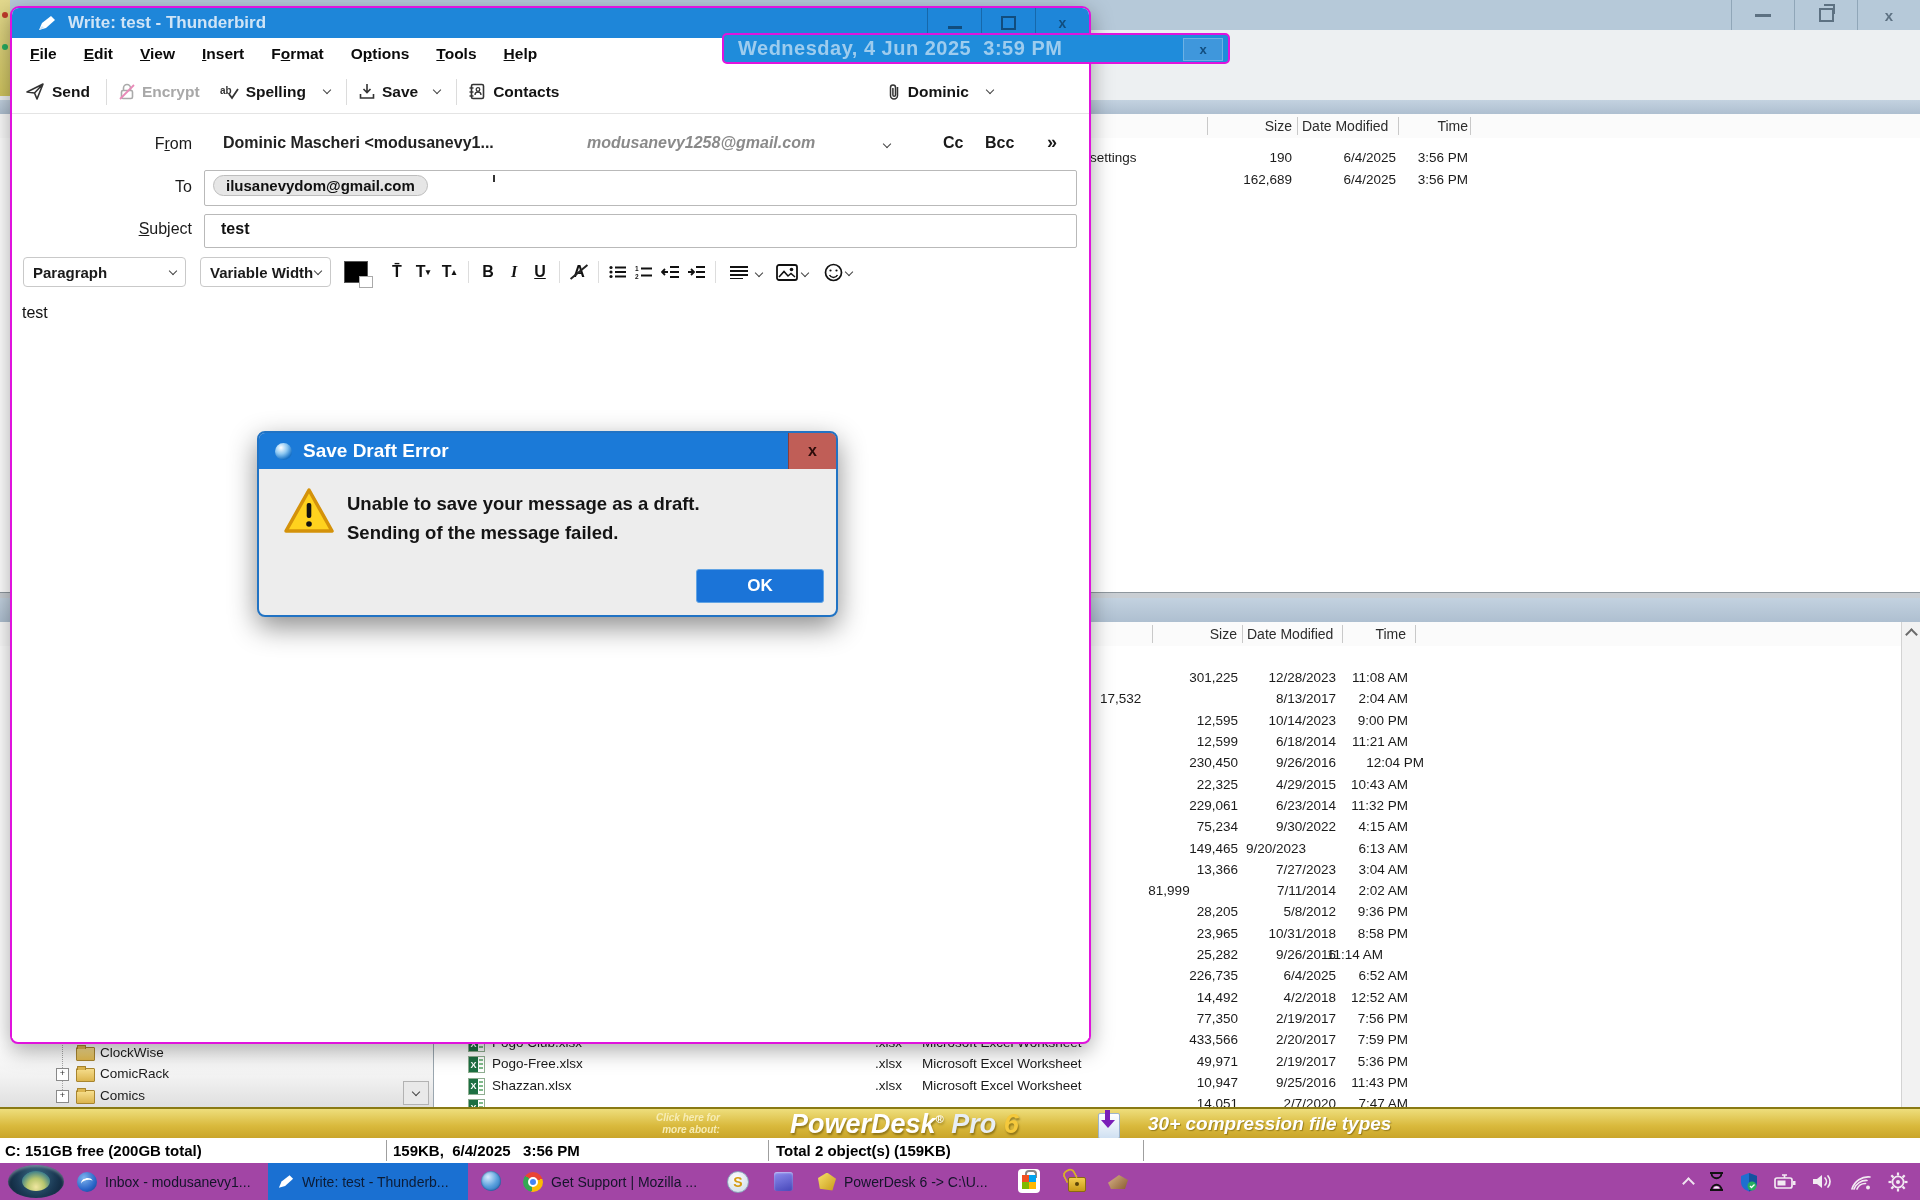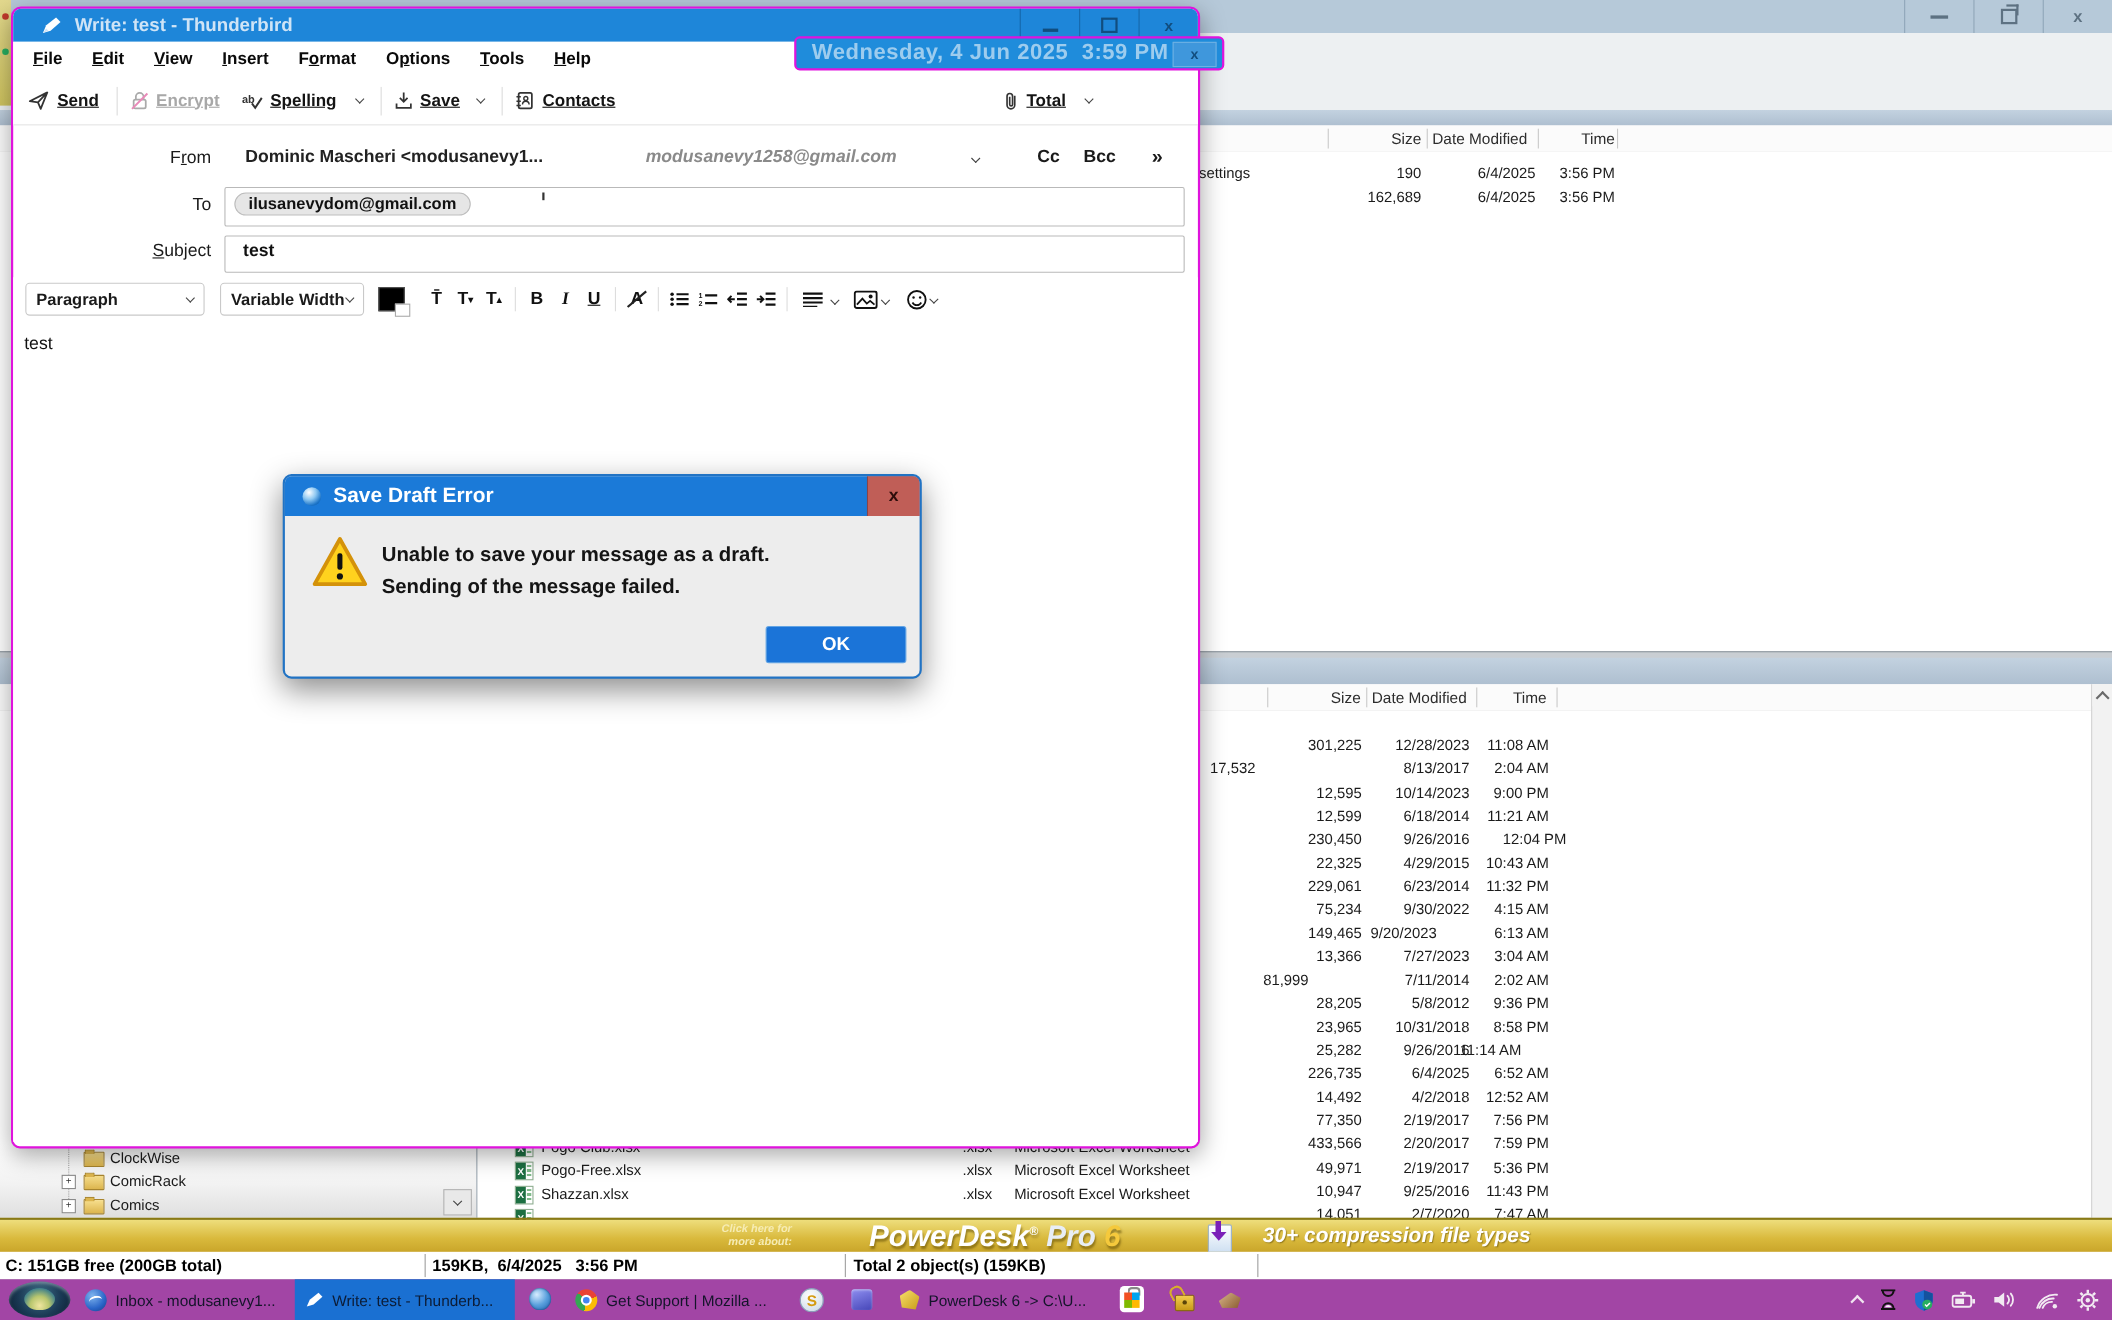--- a/index.html
+++ b/index.html
@@ -101,21 +101,21 @@
   .tb-win{left:10px;top:6px;width:1077px;height:1034px;background:#fff;border:2px solid #e013dd;border-radius:9px 9px 8px 8px;box-shadow:0 6px 22px rgba(0,0,0,.35);}
   .tb-titlebar{left:0;top:0;width:100%;height:30px;background:#1e86d9;border-radius:7px 7px 0 0;display:flex;align-items:center;}
   .tb-title{margin-left:56px;font-size:17px;font-weight:bold;color:#cfe4f6;}
   .tb-winbtns{position:absolute;right:0;top:0;height:30px;display:flex;}
   .tb-winbtn{width:53px;height:30px;border-left:1px solid #1668ab;display:flex;align-items:center;justify-content:center;color:#114d7e;font-weight:bold;font-size:14px;}
   .tbg-min{width:14px;height:3px;background:#114d7e;margin-top:8px;}
   .tbg-max{width:11px;height:10px;border:2px solid #114d7e;}
   .tb-menubar{left:0;top:30px;width:100%;height:32px;background:#fff;display:flex;align-items:center;padding-left:18px;box-sizing:border-box;gap:27px;}
   .menu-item{font-size:15.5px;font-weight:bold;color:#0a0a0a;}
   .tb-toolbar{left:0;top:62px;width:100%;height:44px;background:#fff;border-bottom:1px solid #e4e4e4;display:flex;align-items:center;padding-left:14px;box-sizing:border-box;}
-  .tbtn{display:flex;align-items:center;gap:7px;font-size:15.5px;font-weight:bold;color:#141414;margin-right:14px;text-decoration:underline;}
+  .tbtn{display:flex;align-items:center;gap:7px;font-size:15.5px;font-weight:bold;color:#141414;margin-right:14px;}
   .tbtn.disabled{color:#a8a8a8;}
   .tsep{width:1px;height:26px;background:#dcdcdc;margin:0 12px 0 2px;}
   .tchev{margin:0 14px 0 0;}
 
   .addr-label{position:absolute;width:180px;text-align:right;font-size:16px;color:#1a1a1a;}
   .from-value{position:absolute;left:211px;font-size:16px;font-weight:bold;color:#222;}
   .from-email{position:absolute;left:575px;font-size:16px;font-style:italic;color:#8a8a8a;font-weight:bold;}
   .cc-link{position:absolute;font-size:16px;font-weight:bold;color:#1a1a1a;}
   .addr-box{position:absolute;left:192px;width:871px;background:#fff;border:1px solid #b9b9b9;border-radius:2px;}
   .pill{position:absolute;left:8px;top:4px;padding:1px 12px;background:#e6e6e6;border:1px solid #bdbdbd;border-radius:13px;font-size:15px;font-weight:bold;color:#111;}
@@ -127,21 +127,21 @@
   .swatch{width:22px;height:20px;background:#000;border:1px solid #555;position:relative;}
   .swatch::after{content:'';position:absolute;right:-6px;bottom:-6px;width:12px;height:10px;background:#fff;border:1px solid #aaa;}
   .fbtn{width:26px;height:26px;display:flex;align-items:center;justify-content:center;font-size:16px;font-weight:bold;color:#111;flex:0 0 auto;}
   .fsep{width:1px;height:22px;background:#ddd;margin:0 6px;flex:0 0 auto;}
   .noformat{position:relative;}
   .noformat::after{content:'';position:absolute;left:2px;right:2px;top:48%;height:2px;background:#222;transform:rotate(-40deg);}
   .tb-body{left:0;top:284px;width:100%;height:746px;background:#fff;}
   .body-text{position:absolute;left:10px;top:12px;font-size:16px;color:#111;}
 
   
-  .tooltip{left:722px;top:33px;width:391px;height:31px;background:#1f8cdb;border:2px solid #e013dd;border-radius:5px;box-sizing:border-box;display:flex;align-items:center;}
+  .tooltip{left:722px;top:33px;width:508px;height:31px;background:#1f8cdb;border:2px solid #e013dd;border-radius:5px;box-sizing:border-box;display:flex;align-items:center;}
   .tooltip-text{margin-left:14px;font-size:20px;font-weight:bold;color:#9dccee;white-space:pre;letter-spacing:.5px;}
   .tooltip-close{position:absolute;right:5px;top:3px;width:38px;height:21px;background:#3f97dc;border:1px solid #6db1e4;display:flex;align-items:center;justify-content:center;color:#124d7e;font-size:13px;font-weight:bold;}
 
   
   .dialog{left:257px;top:431px;width:581px;height:186px;background:#ededed;border:2px solid #2173c4;border-radius:8px;box-shadow:0 10px 28px rgba(0,0,0,.45);box-sizing:border-box;}
   .dlg-titlebar{position:absolute;left:0;top:0;width:100%;height:36px;background:#1b7ad8;border-radius:6px 6px 0 0;display:flex;align-items:center;}
   .dlg-orb{margin-left:16px;width:17px;height:17px;border-radius:50%;background:radial-gradient(circle at 35% 28%,#ffffff,#8ec8f2 38%,#1b74c8 72%,#0d4a8c);}
   .dlg-title{margin-left:11px;font-size:19px;font-weight:bold;color:#fff;}
   .dlg-close{position:absolute;right:0;top:0;width:47px;height:36px;background:#c05e57;border-radius:0 6px 0 0;border-left:1px solid #8c3c38;display:flex;align-items:center;justify-content:center;color:#2e0d0b;font-size:16px;font-weight:bold;}
   .dlg-msg{position:absolute;left:88px;top:56px;font-size:18.5px;font-weight:bold;color:#141414;line-height:29px;}
@@ -488,21 +488,21 @@
           <line x1="0.5" y1="13" x2="4.5" y2="13" stroke="#333" stroke-width="1.4"></line>
           <circle cx="9" cy="6.5" r="1.8" fill="none" stroke="#333" stroke-width="1.3"></circle>
           <path d="M6 12 a3 3 0 0 1 6 0" fill="none" stroke="#333" stroke-width="1.3"></path>
         </svg>
         <span>Contacts</span>
       </div>
       <div class="tbtn" style="position:absolute;right:120px;margin:0;">
         <svg width="13" height="18" viewBox="0 0 13 18">
           <path d="M9.5 4 V12.5 a3.5 3.5 0 0 1 -7 0 V4.5 a2.5 2.5 0 0 1 5 0 V12 a1.3 1.3 0 0 1 -2.6 0 V5" fill="none" stroke="#333" stroke-width="1.5"></path>
         </svg>
-        <span>Total</span>
+        <span>Dominic</span>
       </div>
       <span class="chev down small" style="position:absolute;right:96px;"></span>
     </div>
 
     <div>
       <span class="addr-label abs" style="top:127px;">F<u>r</u>om</span>
       <span class="from-value abs" style="top:126px;">Dominic Mascheri &lt;modusanevy1...</span>
       <span class="from-email abs" style="top:126px;">modusanevy1258@gmail.com</span>
       <span class="chev down small abs" style="left:872px;top:133px;"></span>
       <span class="cc-link abs" style="left:931px;top:126px;">Cc</span>

